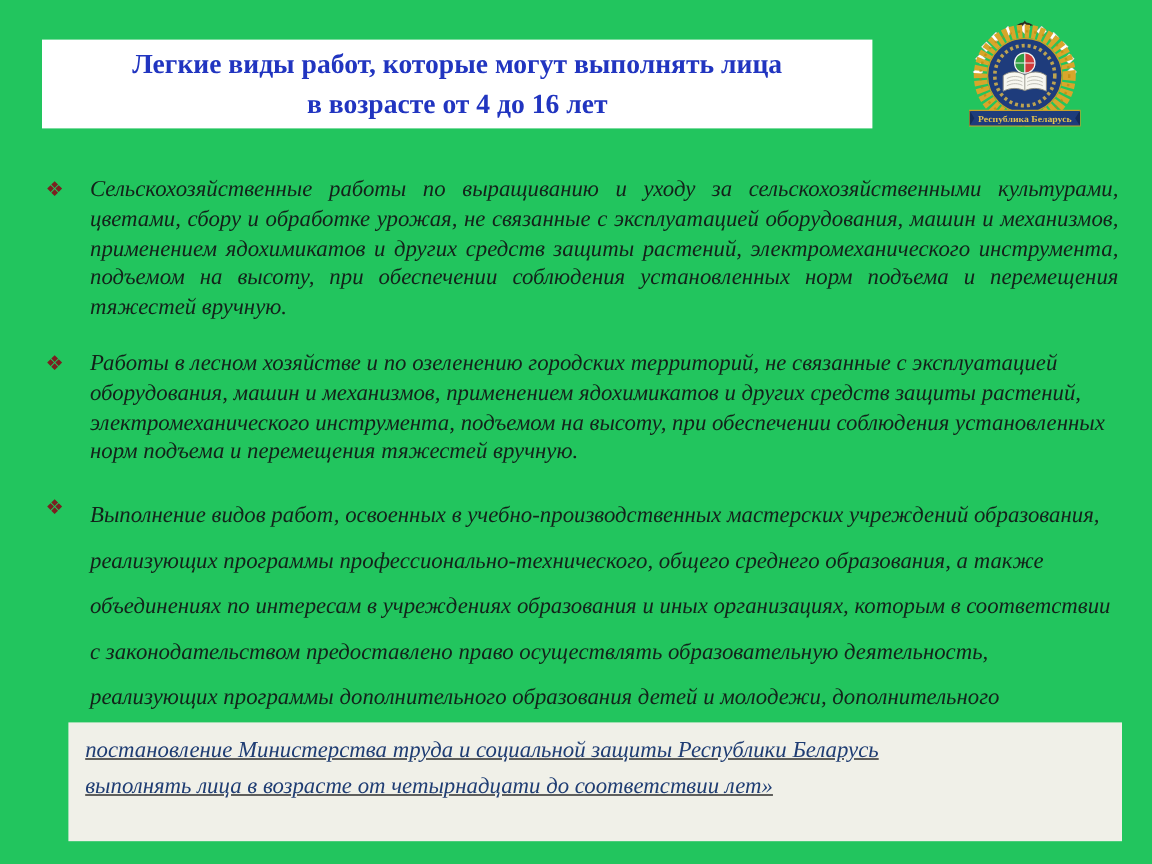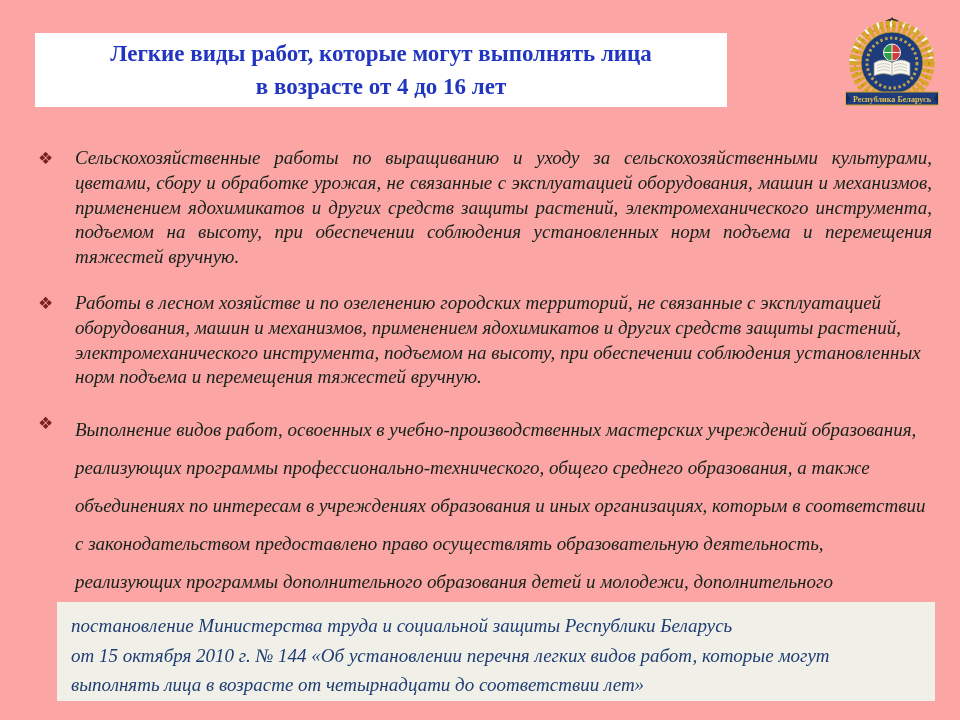--- a/index.html
+++ b/index.html
@@ -1,20 +1,20 @@
 <!DOCTYPE html>
 <html><head>
 <meta charset="utf-8">
 <style>
   html, body { margin: 0; padding: 0; }
   .slide {
     position: relative;
     width: 960px;
     height: 720px;
-    background: #fca5a5;
+    background: #22c55e;
     font-family: "Liberation Serif", serif;
     overflow: hidden;
   }
   .title-box {
     position: absolute;
     left: 35px;
     top: 33px;
     width: 692px;
     height: 74px;
     background: #FFFFFF;
@@ -25,21 +25,21 @@
   }
   .title-line {
     color: #2135C0;
     font-weight: bold;
     font-size: 23px;
     line-height: 33px;
     white-space: nowrap;
   }
   .logo {
     position: absolute;
-    left: 836px;
+    left: 798px;
     top: 12px;
     width: 112px;
     height: 102px;
   }
   .content {
     position: absolute;
     left: 38px;
     top: 146px;
     width: 894px;
   }
@@ -65,20 +65,21 @@
   .b3 .bullet-text { line-height: 38px; }
   .footer-box {
     position: absolute;
     left: 57px;
     top: 602px;
     width: 878px;
     height: 99px;
     background: #F0F0E8;
     box-sizing: border-box;
     padding: 9px 14px;
+    text-decoration: underline;
   }
   .footer-line {
     color: #1F3D73;
     font-style: italic;
     font-size: 19px;
     line-height: 29.5px;
     white-space: nowrap;
   }
 </style>
 </head>
@@ -149,17 +150,16 @@
 
     <div class="bullet b3">
       <span class="bullet-marker">❖</span>
       <span class="bullet-text"><span class="lead"></span><span>Выполнение видов работ, освоенных в учебно-производственных мастерских учреждений образования, реализующих программы профессионально-технического, общего среднего образования, а также объединениях по интересам в учреждениях образования и иных организациях, которым в соответствии с законодательством предоставлено право осуществлять образовательную деятельность, реализующих программы дополнительного образования детей и молодежи, дополнительного образования одаренных детей и молодежи.</span></span>
     </div>
 
   </div>
 
   <div class="footer-box">
     <div class="footer-line">постановление Министерства труда и социальной защиты Республики Беларусь</div>
-    <div class="footer-line">от 15 октября 2010 г. № 144 «Об установлении перечня легких видов работ, которые могут</div>
     <div class="footer-line">выполнять лица в возрасте от четырнадцати до соответствии лет»</div>
   </div>
 
 </div>
 
 </body></html>

